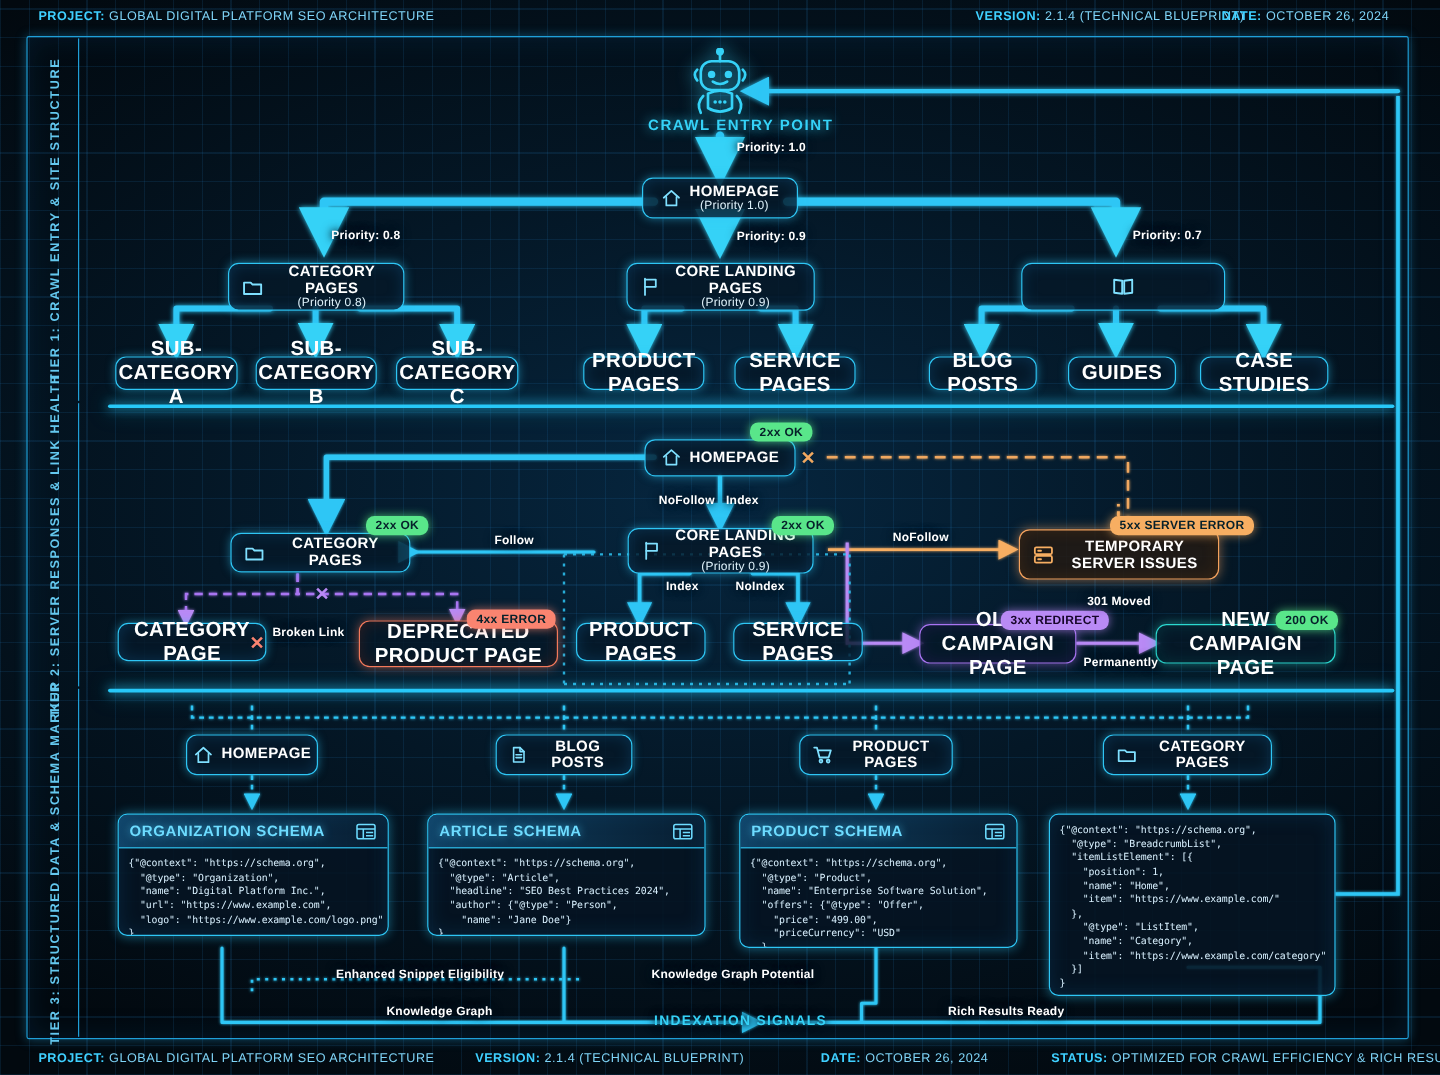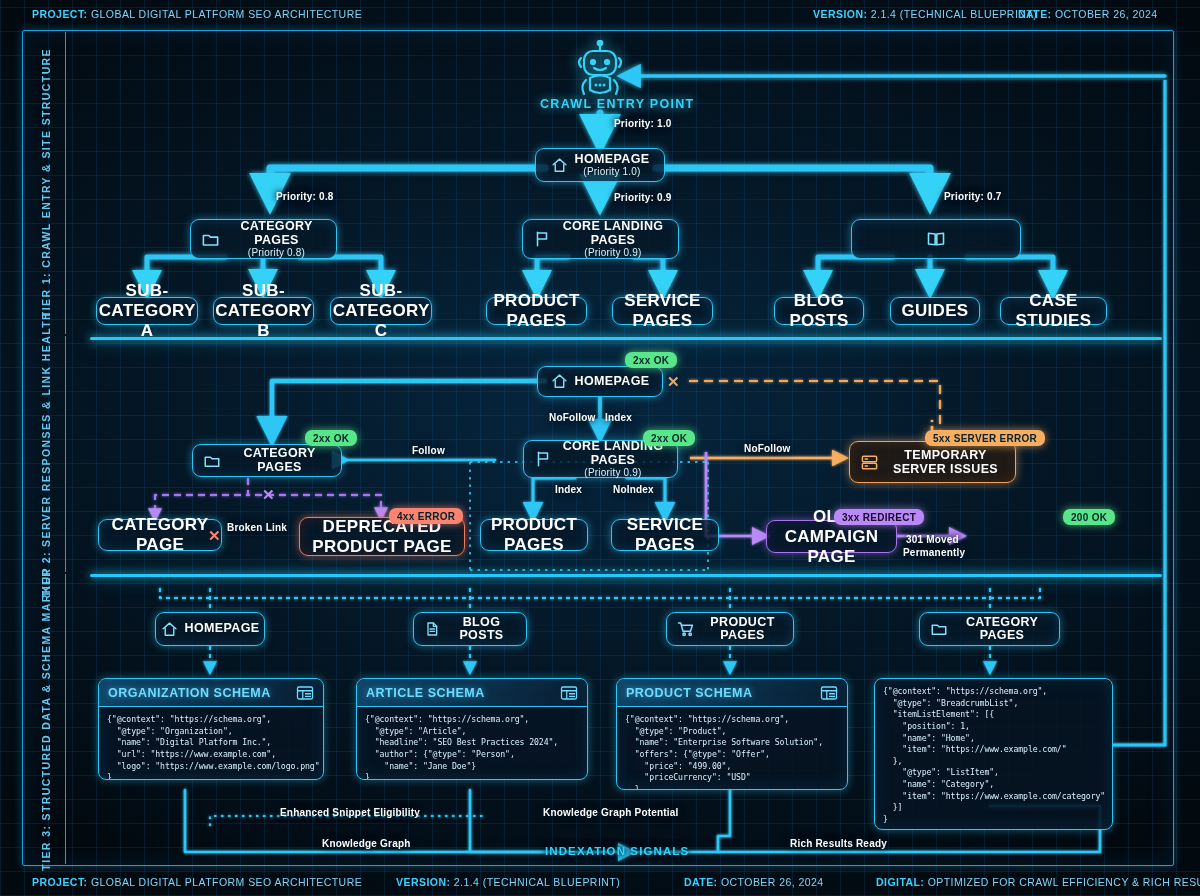--- a/index.html
+++ b/index.html
@@ -419,30 +419,33 @@
         <path d="M6.5 7.5 h3 M6.5 16.5 h3"></path>
       </svg>
     <span class="ttl" style="line-height:1.15">TEMPORARY SERVER ISSUES</span>
   </div>
   <div class="badge orange" style="left:925px;top:430px">5xx SERVER ERROR</div>
 
   <div class="node purple" style="left:766px;top:520px;width:131px;height:33px">
       <span class="leaf">OLD CAMPAIGN PAGE</span>
     </div>
   <div class="badge purple" style="left:834px;top:509px">3xx REDIRECT</div>
+  <div class="node teal" style="left:963px;top:520px;width:150px;height:33px">
+      <span class="leaf">NEW CAMPAIGN PAGE</span>
+    </div>
   <div class="badge green" style="left:1063px;top:509px">200 OK</div>
 
   <div class="elabel" style="left:549px;top:412px">NoFollow</div>
   <div class="elabel" style="left:605px;top:412px">Index</div>
   <div class="elabel" style="left:412px;top:445px">Follow</div>
   <div class="elabel" style="left:227px;top:522px">Broken Link</div>
   <div class="elabel" style="left:555px;top:484px">Index</div>
   <div class="elabel" style="left:613px;top:484px">NoIndex</div>
   <div class="elabel" style="left:744px;top:443px">NoFollow</div>
-  <div class="elabel" style="left:906px;top:534px">301 Moved</div>
+  <div class="elabel" style="left:906px;top:496px">301 Moved</div>
   <div class="elabel" style="left:903px;top:547px">Permanently</div>
 
   <div class="node" style="left:155px;top:612px;width:110px;height:34px">
     <svg width="17" height="17" viewBox="0 0 24 24" fill="none" stroke="#7fe0ff" stroke-width="2" stroke-linecap="round" stroke-linejoin="round">
         <path d="M3 11 L12 3 L21 11"></path>
         <path d="M6 10 L6 20 L18 20 L18 10"></path>
       </svg>
     <span class="ttl">HOMEPAGE</span>
   </div>
   <div class="node" style="left:413px;top:612px;width:114px;height:34px">
@@ -546,18 +549,18 @@
     </div>
     <div class="seg" style="left:396px">
       <b>VERSION:</b>
       <span>2.1.4 (TECHNICAL BLUEPRINT)</span>
     </div>
     <div class="seg" style="left:684px">
       <b>DATE:</b>
       <span>OCTOBER 26, 2024</span>
     </div>
     <div class="seg" style="left:876px">
-      <b>DIGITAL:</b>
+      <b>STATUS:</b>
       <span>OPTIMIZED FOR CRAWL EFFICIENCY &amp; RICH RESULTS</span>
     </div>
   </div>
 
 </div>
 
 </body></html>

